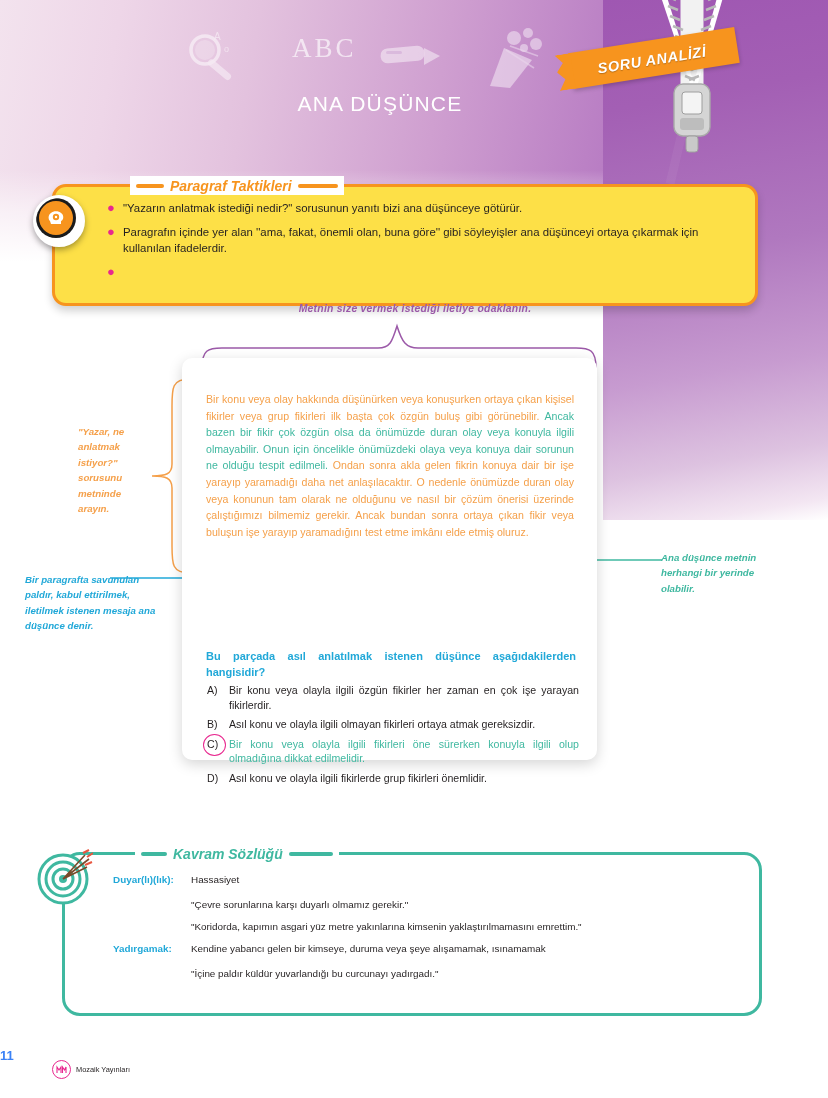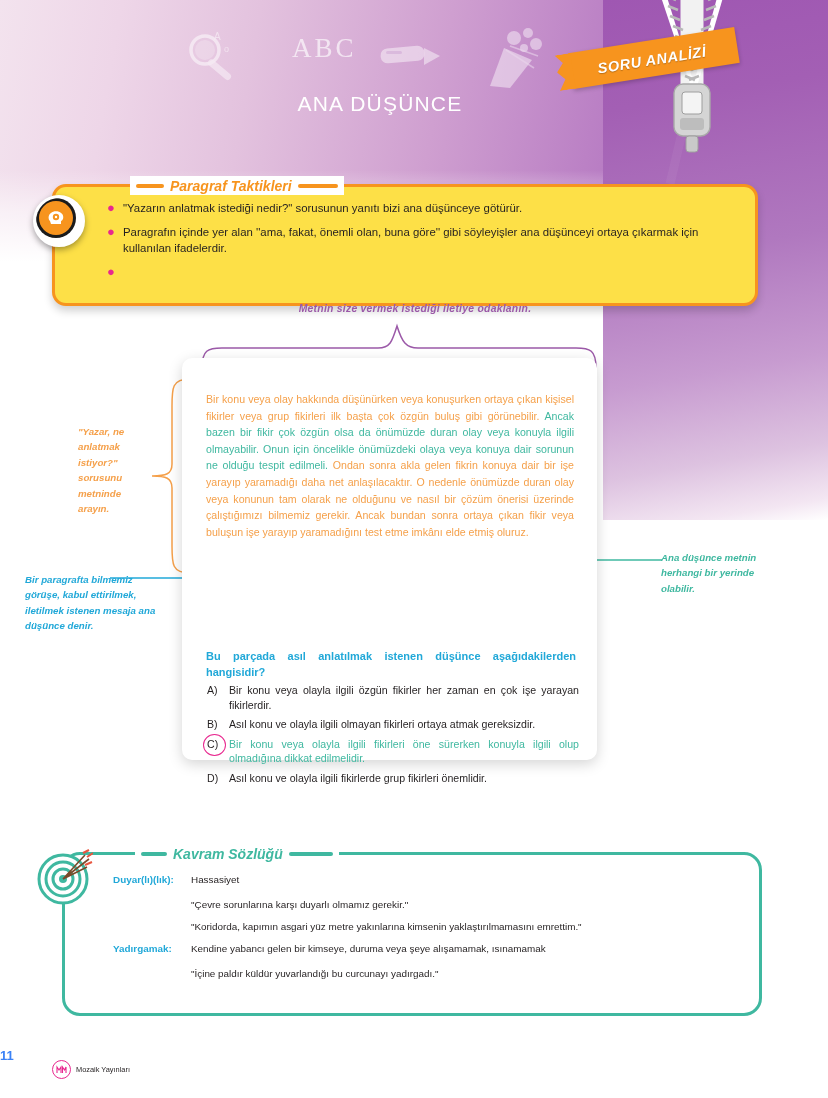--- a/index.html
+++ b/index.html
@@ -277,21 +277,21 @@
 </svg>
 
 <svg id="teal-bracket" viewBox="0 0 140 250">
   <circle cx="3" cy="8" r="3" fill="#3fb8a0"></circle>
   <path d="M3 8 L62 8 L62 243 L22 243" fill="none" stroke="#3fb8a0" stroke-width="1.3"></path>
   <circle cx="20" cy="243" r="3" fill="#3fb8a0"></circle>
   <path d="M62 100 L132 100" fill="none" stroke="#3fb8a0" stroke-width="1.3"></path>
 </svg>
 
 <div class="ann" id="ann-left-orange">"Yazar, ne anlatmak istiyor?" sorusunu metninde arayın.</div>
-<div class="ann" id="ann-left-blue">Bir paragrafta bilmemiz görüşe, kabul ettirilmek, iletilmek istenen mesaja ana düşünce denir.</div>
+<div class="ann" id="ann-left-blue">Bir paragrafta savunulan paldır, kabul ettirilmek, iletilmek istenen mesaja ana düşünce denir.</div>
 <div class="ann" id="ann-right-teal">Ana düşünce metnin herhangi bir yerinde olabilir.</div>
 
 <div id="content-card">
   <div id="paragraph">
     <span>Bir konu veya olay hakkında düşünürken veya konuşurken ortaya çıkan kişisel fikirler veya grup fikirleri ilk başta çok özgün buluş gibi görünebilir. </span><span class="teal">Ancak bazen bir fikir çok özgün olsa da önümüzde duran olay veya konuyla ilgili olmayabilir. Onun için öncelikle önümüzdeki olaya veya konuya dair sorunun ne olduğu tespit edilmeli.</span><span> Ondan sonra akla gelen fikrin konuya dair bir işe yarayıp yaramadığı daha net anlaşılacaktır. O nedenle önümüzde duran olay veya konunun tam olarak ne olduğunu ve nasıl bir çözüm önerisi üzerinde çalıştığımızı bilmemiz gerekir. Ancak bundan sonra ortaya çıkan fikir veya buluşun işe yarayıp yaramadığını test etme imkânı elde etmiş oluruz.</span>
   </div>
 
   <div id="question">Bu parçada asıl anlatılmak istenen düşünce aşağıdakilerden hangisidir?</div>
 
   <div id="options">

